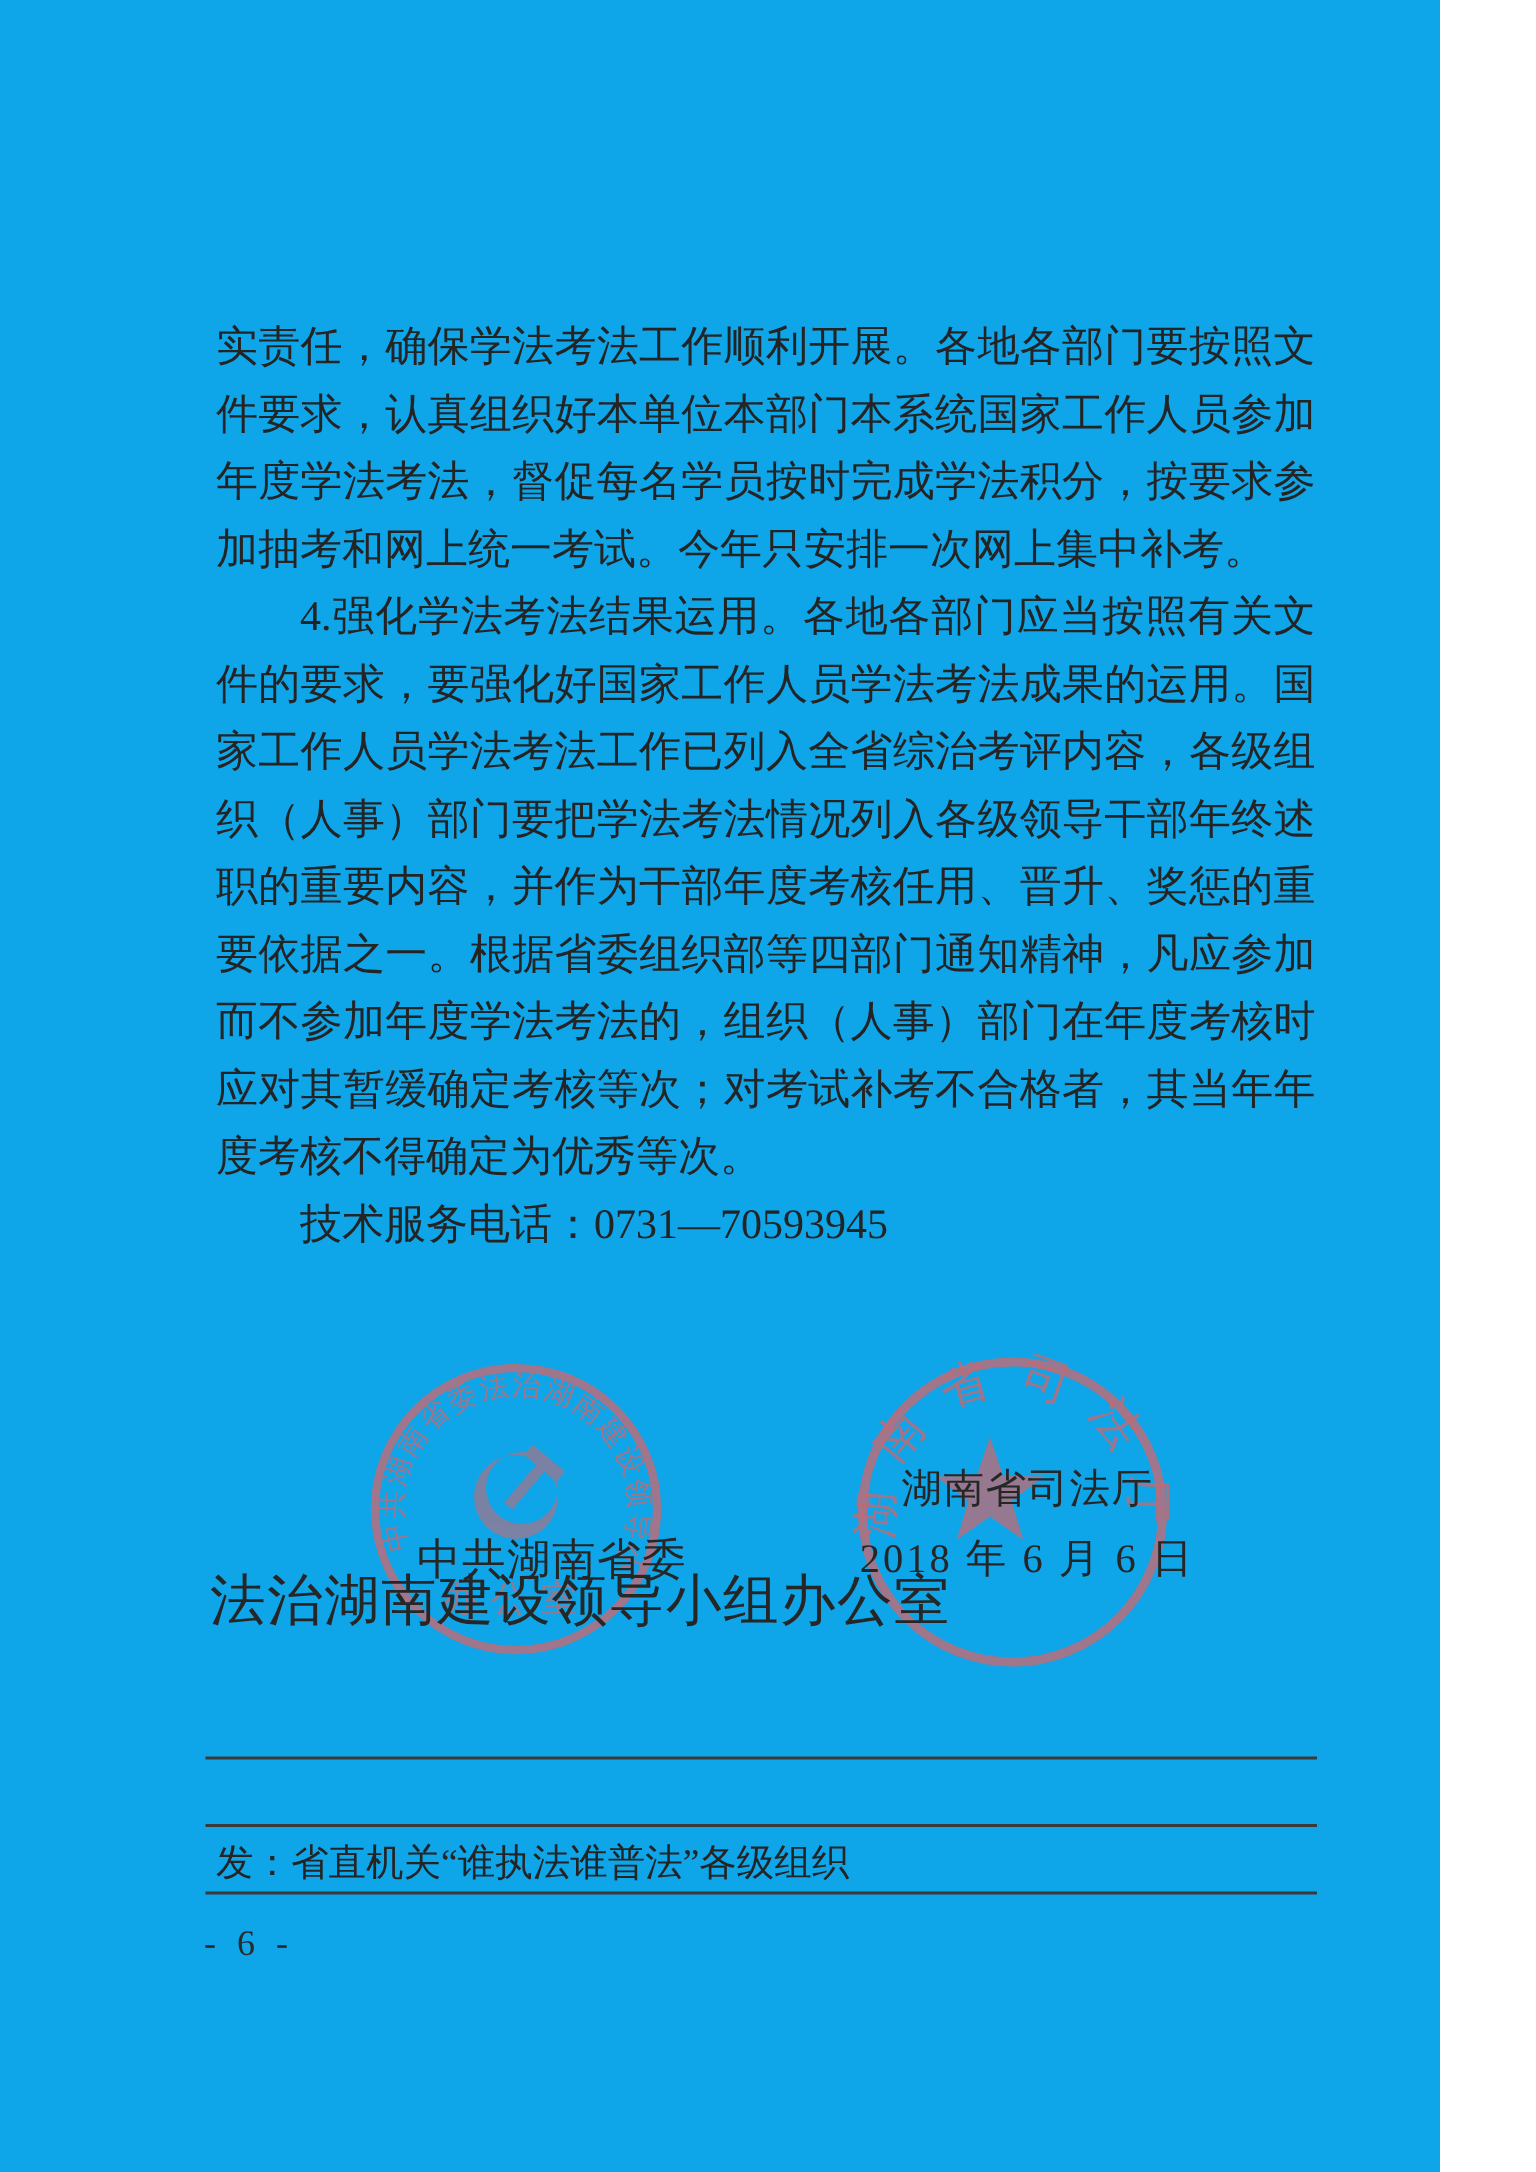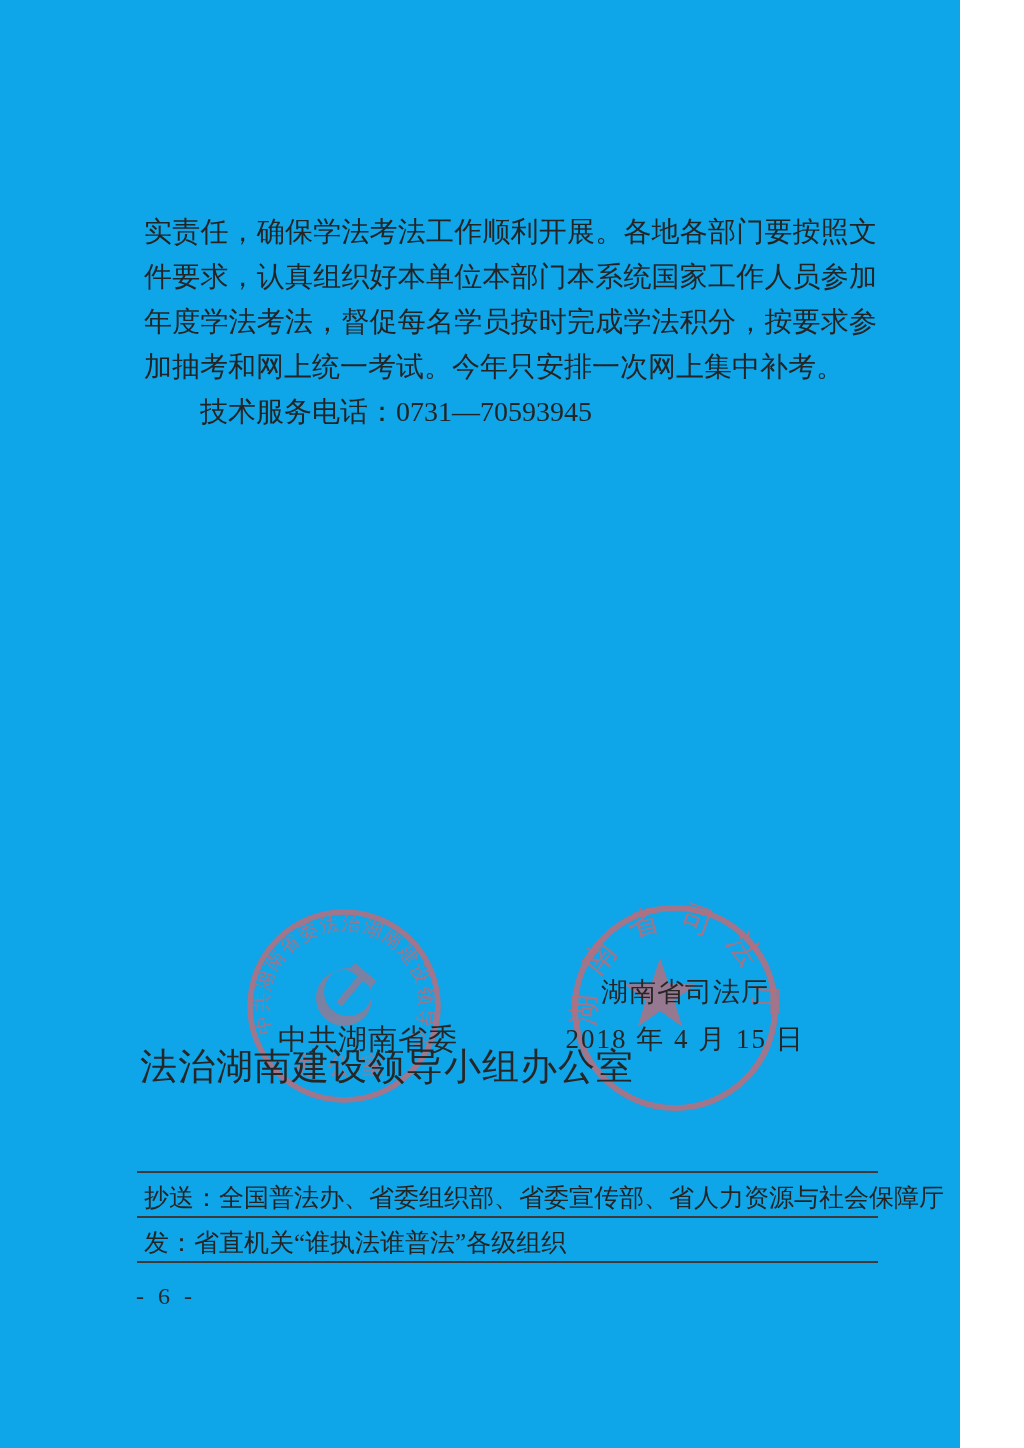--- a/index.html
+++ b/index.html
@@ -54,20 +54,21 @@
     font-size:24px;letter-spacing:4px;color:#2a2a2a;
   }
 </style>
 </head>
 <body>
 
 <div class="page">
 
   <div class="body-text">
     <p>实责任，确保学法考法工作顺利开展。各地各部门要按照文件要求，认真组织好本单位本部门本系统国家工作人员参加年度学法考法，督促每名学员按时完成学法积分，按要求参加抽考和网上统一考试。今年只安排一次网上集中补考。</p>
+    <p class="indent">4.强化学法考法结果运用。各地各部门应当按照有关文件的要求，要强化好国家工作人员学法考法成果的运用。国家工作人员学法考法工作已列入全省综治考评内容，各级组织（人事）部门要把学法考法情况列入各级领导干部年终述职的重要内容，并作为干部年度考核任用、晋升、奖惩的重要依据之一。根据省委组织部等四部门通知精神，凡应参加而不参加年度学法考法的，组织（人事）部门在年度考核时应对其暂缓确定考核等次；对考试补考不合格者，其当年年度考核不得确定为优秀等次。</p>
     <p class="indent">技术服务电话：0731—70593945</p>
   </div>
 
   <svg class="seal seal-left" width="208" height="208" viewBox="0 0 208 208">
     <defs>
       <path id="leftRing" d="M 35.1 136.1 A 76 76 0 1 1 172.9 136.1" fill="none"></path>
     </defs>
     <circle cx="104" cy="104" r="94" fill="none" stroke="#e4605f" stroke-width="5.5" opacity="0.8"></circle>
     <text font-size="19" letter-spacing="1.5" fill="#e4605f" opacity="0.8">
       <textPath href="#leftRing" startOffset="2%">中共湖南省委法治湖南建设领导小组</textPath>
@@ -90,23 +91,22 @@
     <circle cx="107" cy="107" r="100" fill="none" stroke="#e4605f" stroke-width="6" opacity="0.8"></circle>
     <text font-size="32" letter-spacing="17" fill="#e4605f" opacity="0.8">
       <textPath href="#rightRing" startOffset="3%">湖南省司法厅</textPath>
     </text>
     <polygon transform="translate(92,95)" fill="#e4605f" opacity="0.75" points="0,-38 8.8,-12.1 36.1,-11.7 14.3,4.6 22.3,30.7 0,15 -22.3,30.7 -14.3,4.6 -36.1,-11.7 -8.8,-12.1"></polygon>
   </svg>
 
   <div class="sig sig-left-1">中共湖南省委</div>
   <div class="sig sig-left-2">法治湖南建设领导小组办公室</div>
   <div class="sig sig-right-1">湖南省司法厅</div>
-  <div class="sig sig-right-2">2018 年 4 月 15 日</div>
+  <div class="sig sig-right-2">2018 年 6 月 6 日</div>
 
   <div class="rule rule-1"></div>
-  <div class="footer-line footer-cc">抄送：全国普法办、省委组织部、省委宣传部、省人力资源与社会保障厅</div>
   <div class="rule rule-2"></div>
   <div class="footer-line footer-send">发：省直机关“谁执法谁普法”各级组织</div>
   <div class="rule rule-3"></div>
 
   <div class="page-number">- 6 -</div>
 
 </div>
 
 </body></html>

